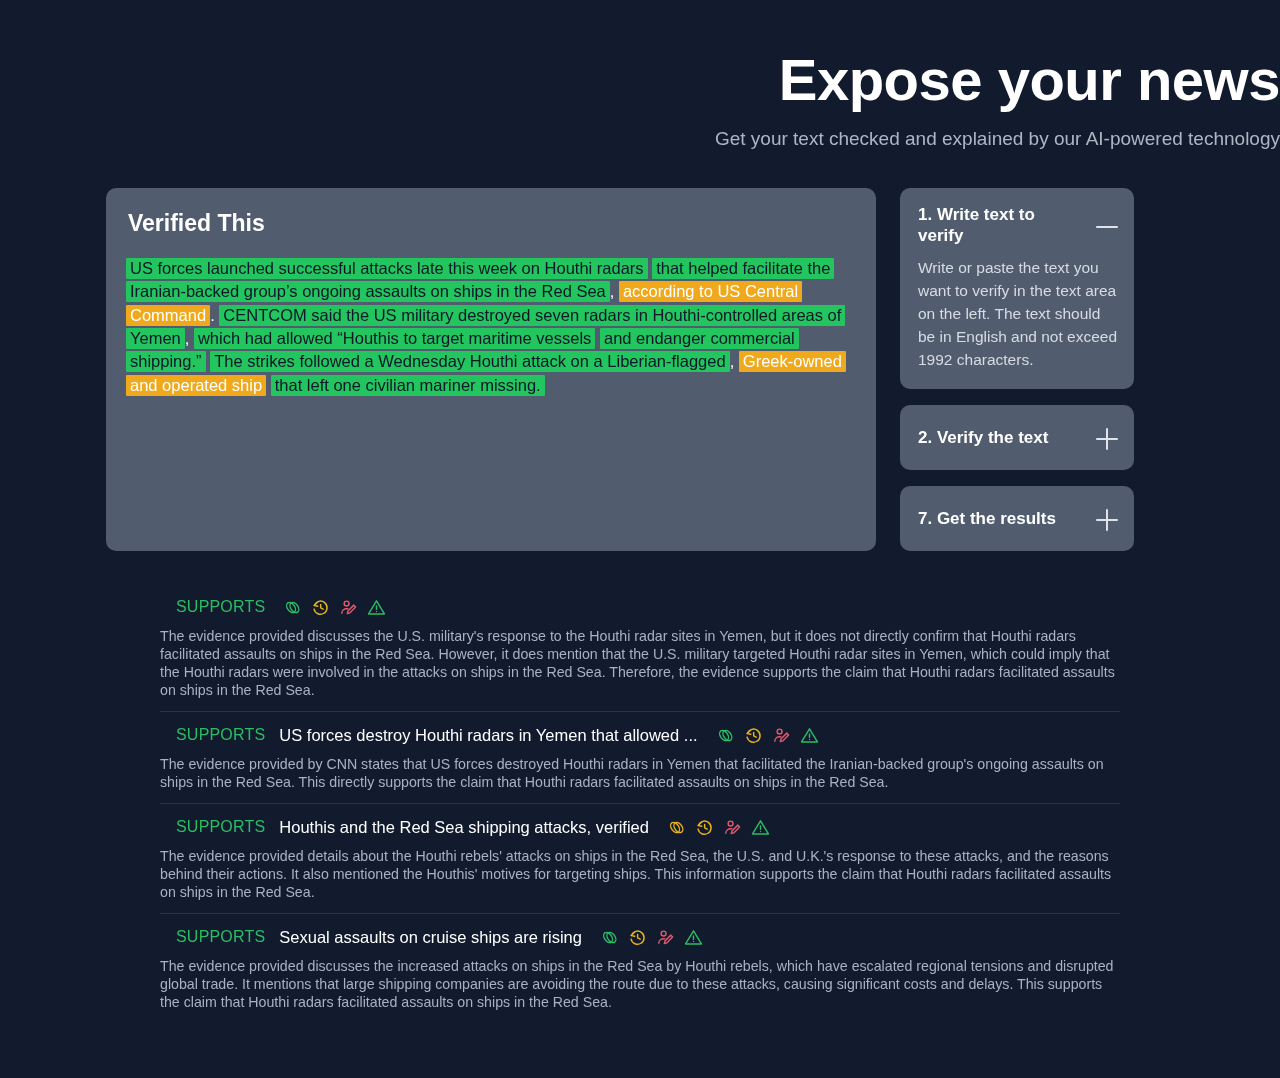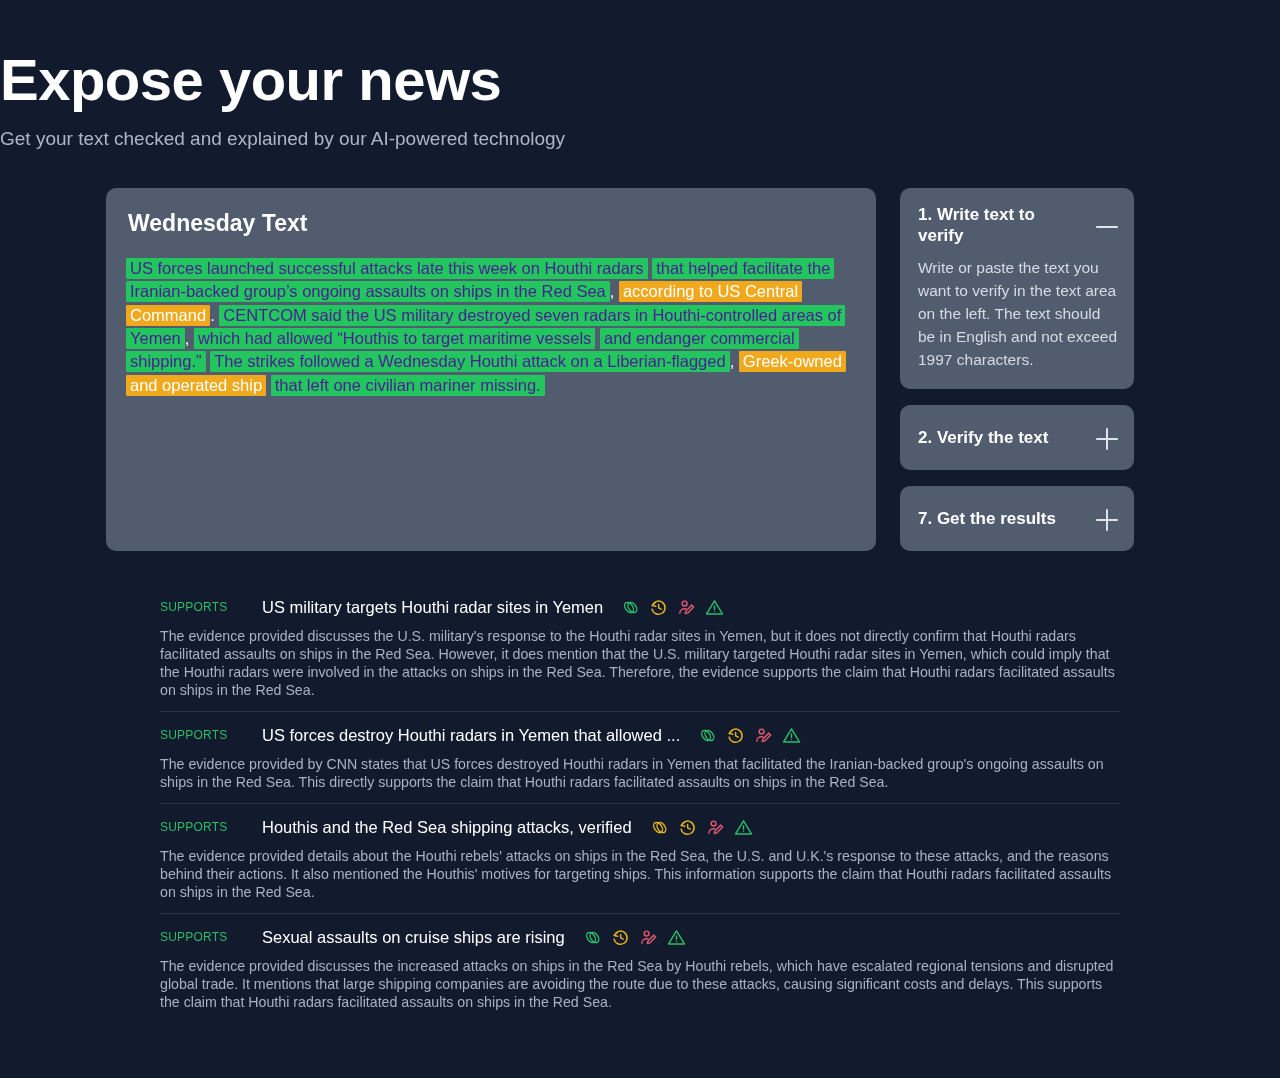--- a/index.html
+++ b/index.html
@@ -14,21 +14,21 @@
   body {
     background: #121a2e;
     font-family: "Liberation Sans", sans-serif;
     color: #ffffff;
     -webkit-font-smoothing: antialiased;
   }
 
   
   .hero {
     padding-top: 48px;
-    text-align: left;
+    text-align: right;
   }
   .hero-title {
     font-size: 58px;
     font-weight: 700;
     letter-spacing: -0.5px;
     line-height: 1.1;
     color: #ffffff;
   }
   .hero-subtitle {
     margin-top: 16px;
@@ -66,21 +66,21 @@
     line-height: 23.4px;
     color: #ffffff;
     word-spacing: 0px;
   }
   .verified-text .seg {
     padding: 1px 4px 2px 4px;
     border-radius: 1px;
     box-decoration-break: clone;
     -webkit-box-decoration-break: clone;
   }
-  .seg.sup  { background: #22c55e; color: #4c1d95; }
+  .seg.sup  { background: #22c55e; color: #0f172a; }
   .seg.warn { background: #f0a91c; color: #ffffff; }
   .gap      { color: #ffffff; }
 
   
   .steps {
     width: 234px;
     display: flex;
     flex-direction: column;
     gap: 16px;
   }
@@ -149,26 +149,27 @@
   .result-row { padding-bottom: 12px; }
   .result-row + .result-row { border-top: 1px solid #2b3446; padding-top: 14px; }
 
   .result-head {
     display: flex;
     align-items: center;
     gap: 14px;
     margin-bottom: 10px;
   }
   .verdict {
-    font-size: 12px;
+    font-size: 16px;
     font-weight: 400;
     letter-spacing: 0.2px;
     color: #2bbd63;
     flex: 0 0 auto;
     min-width: 88px;
+    margin-left: 16px;
   }
   .result-title {
     font-size: 16.5px;
     font-weight: 400;
     color: #ffffff;
     flex: 0 0 auto;
   }
   .result-icons {
     display: flex;
     align-items: center;
@@ -193,31 +194,31 @@
 <body>
 
 <div class="hero">
   <h1 class="hero-title">Expose your news</h1>
   <p class="hero-subtitle">Get your text checked and explained by our AI-powered technology</p>
 </div>
 
 <div class="work-area">
 
   <div class="verified-card">
-    <div class="verified-card-title">Wednesday Text</div>
+    <div class="verified-card-title">Verified This</div>
     <div class="verified-text" id="verified-text"><span class="seg sup">US forces launched successful attacks late this week on Houthi radars</span><span class="gap"> </span><span class="seg sup">that helped facilitate the Iranian-backed group’s ongoing assaults on ships in the Red Sea</span><span class="gap">, </span><span class="seg warn">according to US Central Command</span><span class="gap">. </span><span class="seg sup">CENTCOM said the US military destroyed seven radars  in Houthi-controlled areas of Yemen</span><span class="gap">, </span><span class="seg sup">which had allowed “Houthis to target maritime vessels</span><span class="gap"> </span><span class="seg sup">and endanger commercial shipping.”</span><span class="gap"> </span><span class="seg sup">The strikes followed a Wednesday Houthi attack on a Liberian-flagged</span><span class="gap">, </span><span class="seg warn">Greek-owned and operated ship</span><span class="gap"> </span><span class="seg sup">that left one civilian mariner missing.</span></div>
   </div>
 
   <div class="steps" id="steps">
       <div class="step">
         <div class="step-head">
           <div class="step-title">1. Write text to verify</div>
           <div class="step-toggle minus"></div>
         </div>
-        <div class="step-body">Write or paste the text you want to verify in the text area on the left. The text should be in English and not exceed 1997 characters.</div>
+        <div class="step-body">Write or paste the text you want to verify in the text area on the left. The text should be in English and not exceed 1992 characters.</div>
       </div>
       <div class="step collapsed">
         <div class="step-head">
           <div class="step-title">2. Verify the text</div>
           <div class="step-toggle"></div>
         </div>
       </div>
       <div class="step collapsed">
         <div class="step-head">
           <div class="step-title">7. Get the results</div>
@@ -226,21 +227,20 @@
       </div>
     </div>
 
 </div>
 
 <div class="results">
   <div id="result-rows">
       <div class="result-row">
         <div class="result-head">
           <span class="verdict" style="color: rgb(43, 189, 99);">SUPPORTS</span>
-          <span class="result-title">US military targets Houthi radar sites in Yemen</span>
           <span class="result-icons">
             <span class="ricon">
               <svg viewBox="0 0 24 24" fill="none" stroke="#2bbd63" stroke-width="1.8" stroke-linecap="round">
                 <ellipse cx="10.2" cy="12" rx="4.6" ry="7.2" transform="rotate(-35 10.2 12)"></ellipse>
                 <ellipse cx="14.4" cy="12" rx="4.6" ry="7.2" transform="rotate(-35 14.4 12)"></ellipse>
               </svg>
             </span>
             <span class="ricon">
               <svg viewBox="0 0 24 24" fill="none" stroke="#e7b31c" stroke-width="1.8" stroke-linecap="round" stroke-linejoin="round">
                 <path d="M4.2 9.4A8.3 8.3 0 1 1 3.9 14"></path>

